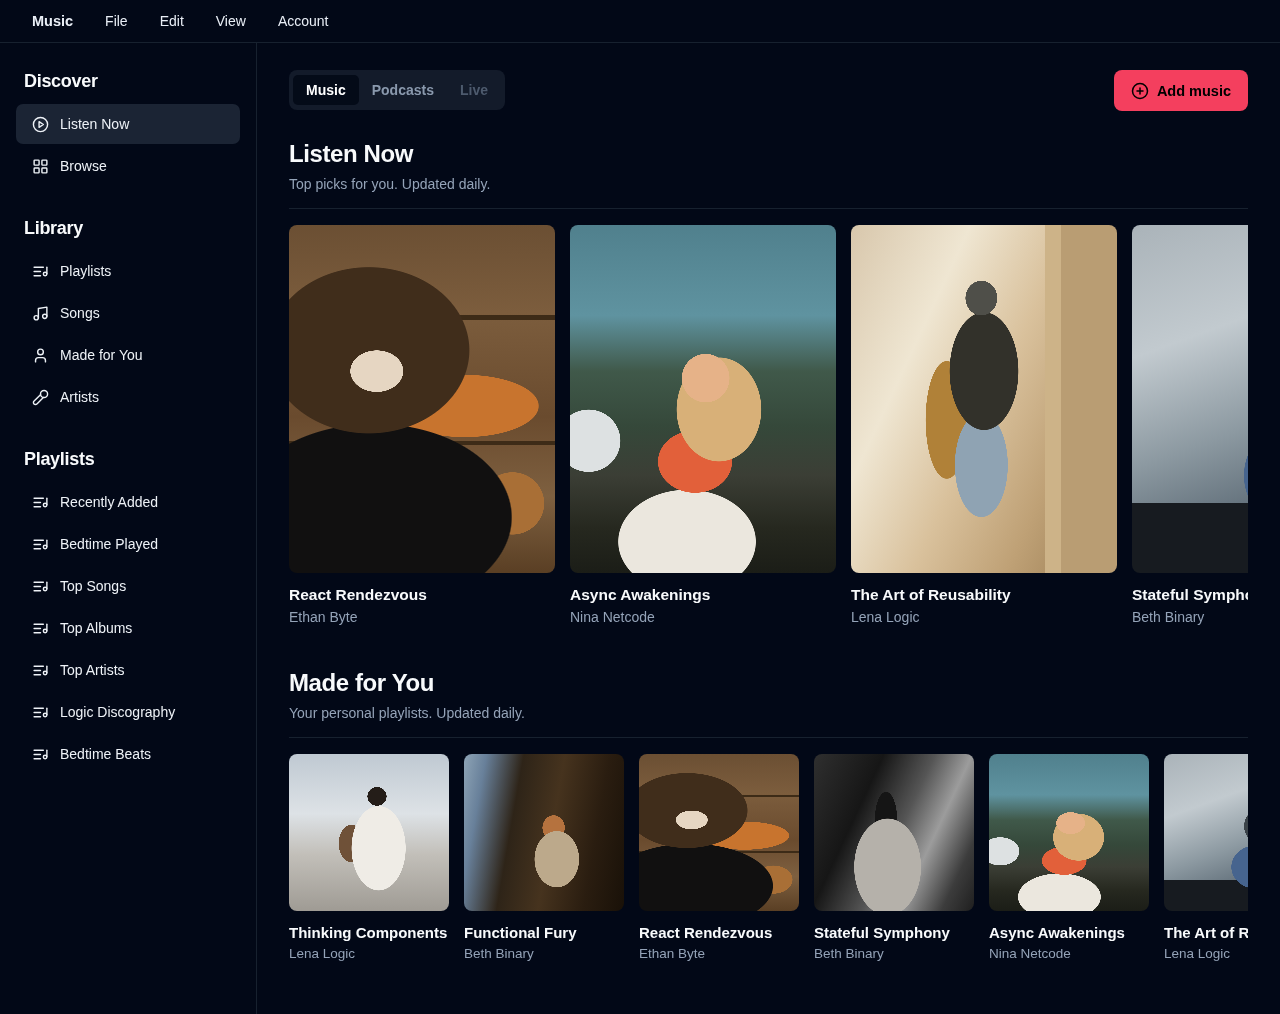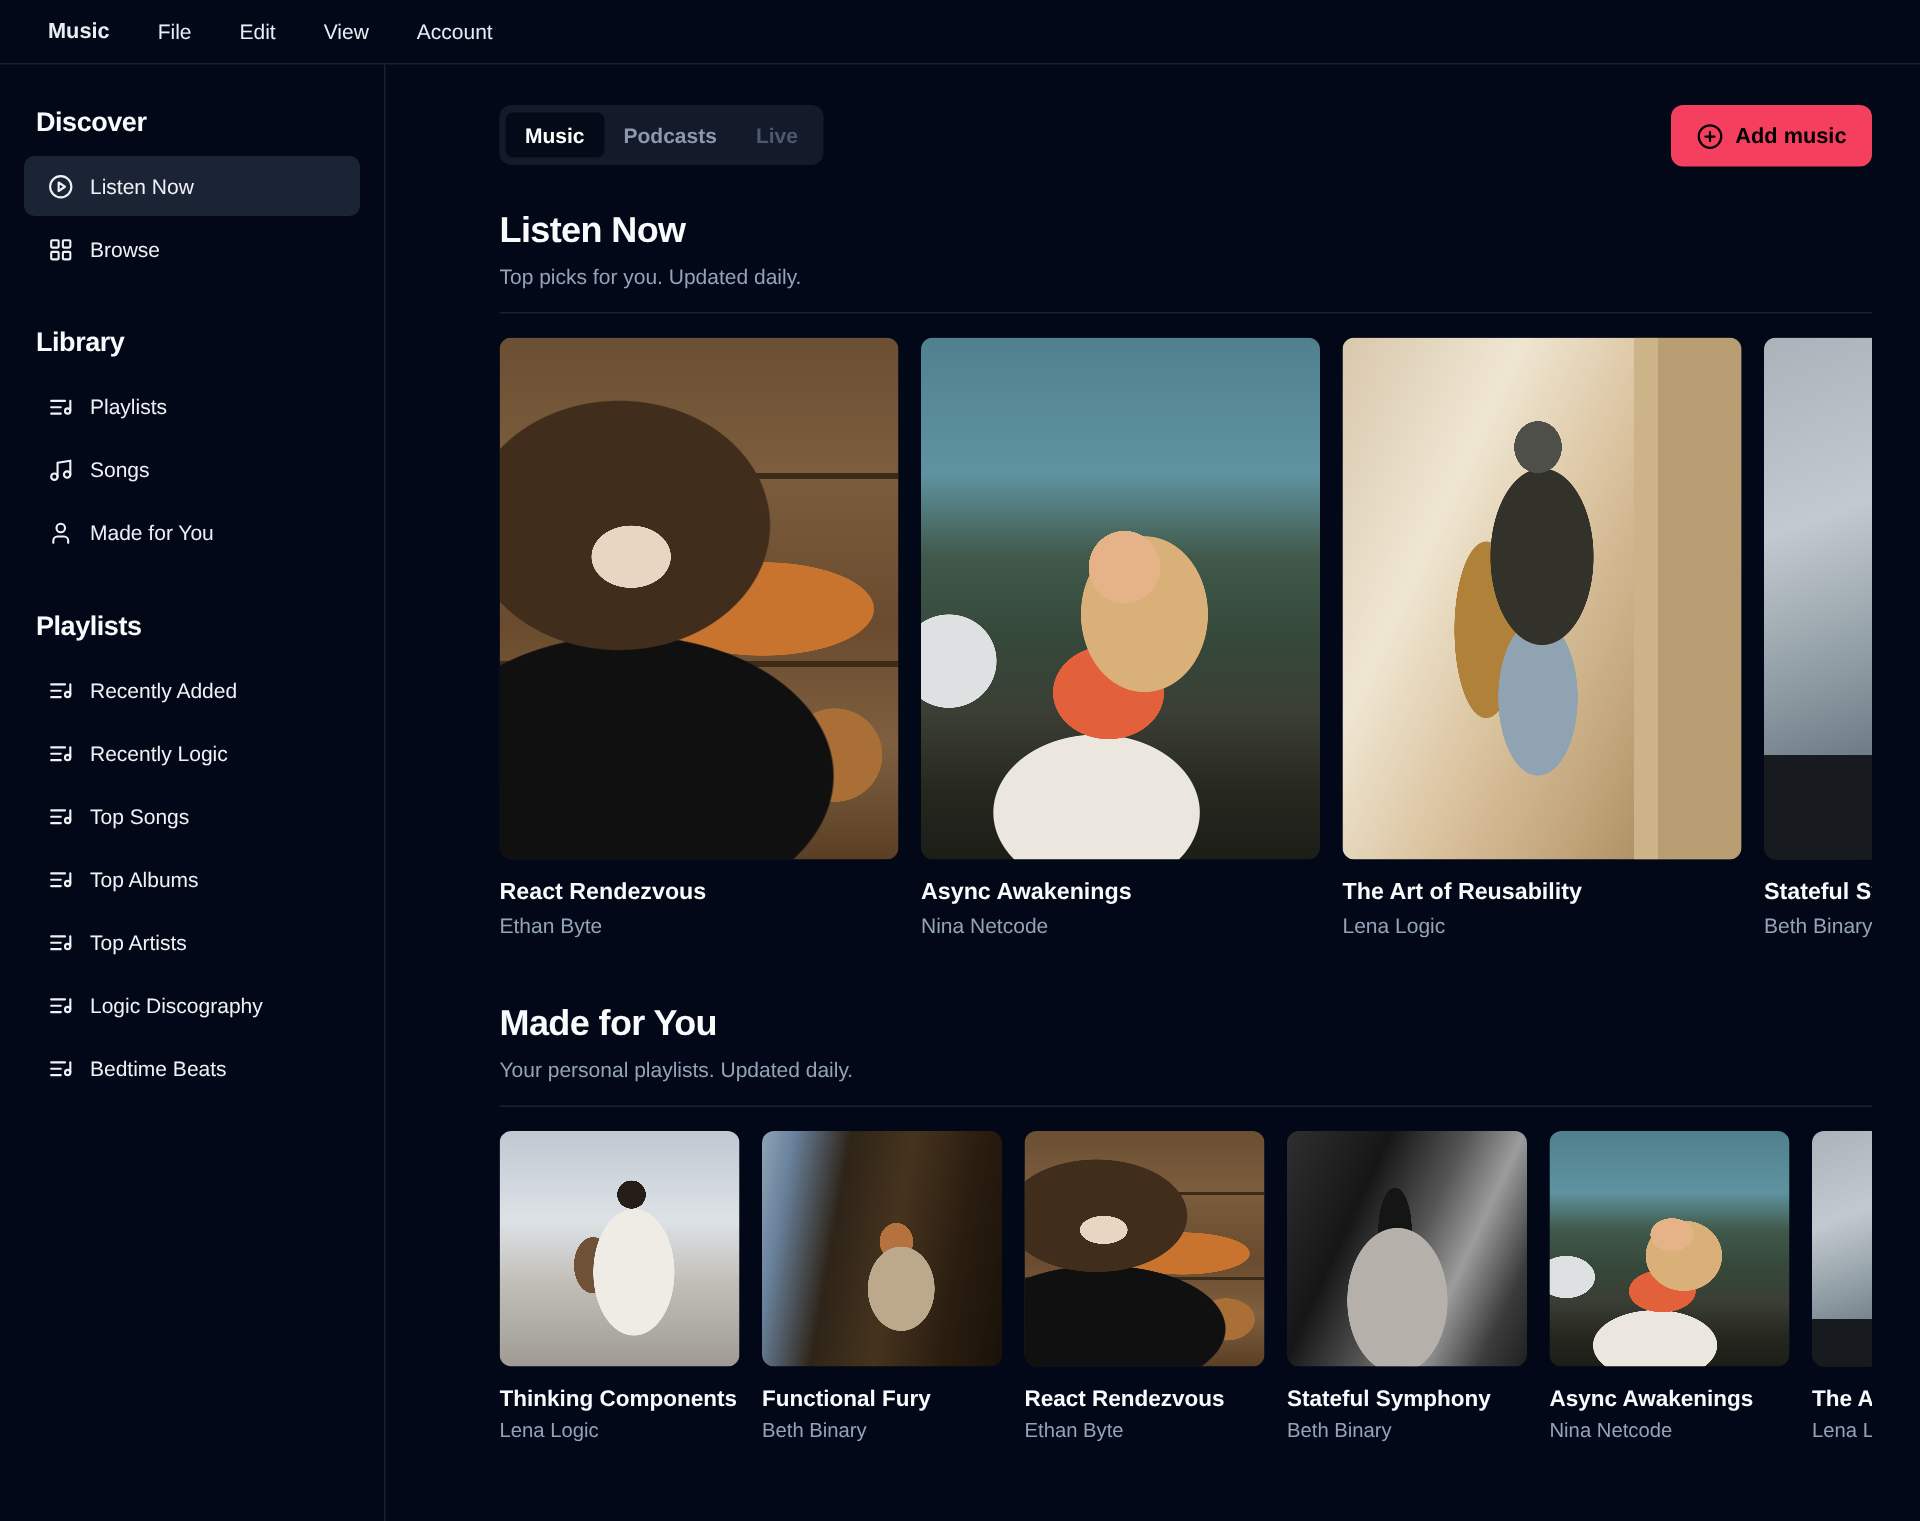--- a/index.html
+++ b/index.html
@@ -7,21 +7,21 @@
   body {
     background:#020817; color:#f8fafc;
     font-family:"Liberation Sans", sans-serif;
     -webkit-font-smoothing:antialiased;
   }
   
   .menubar { height:43px; display:flex; align-items:center; padding:0 16px; border-bottom:1px solid #17212f; }
   .menu-item { background:none; border:none; color:#e9eef6; font-family:inherit; font-size:14px; padding:6px 16px; border-radius:4px; cursor:pointer; }
   .menu-item.bold { font-weight:700; font-size:14.5px; }
   
-  .shell { display:flex; height:971px;gap:44px; }
+  .shell { display:flex; height:971px; }
   .sidebar { width:257px; flex-shrink:0; border-right:1px solid #17212f; padding:28px 16px 0; }
   .side-section { margin-bottom:32px; }
   .side-title { font-size:18px; font-weight:700; letter-spacing:-0.3px; padding:0 8px; margin-bottom:12px; color:#f8fafc; }
   .side-item { display:flex; align-items:center; gap:11px; width:100%; height:40px; padding:0 16px; margin-bottom:2px;
                background:transparent; border:none; border-radius:7px; color:#eef2f7; font-size:14px; font-weight:500;
                font-family:inherit; cursor:pointer; text-align:left; }
   .side-item.active { background:#1b2434; }
   .side-item svg { width:17px; height:17px; flex-shrink:0; }
   .side-item .lbl { white-space:nowrap; }
   
@@ -146,20 +146,27 @@
           </svg>
           <span class="lbl">Songs</span>
         </button>
         <button class="side-item">
           <svg viewBox="0 0 24 24" fill="none" stroke="currentColor" stroke-width="2" stroke-linecap="round" stroke-linejoin="round">
             <path d="M19 21v-2a4 4 0 0 0-4-4H9a4 4 0 0 0-4 4v2"></path>
             <circle cx="12" cy="7" r="4"></circle>
           </svg>
           <span class="lbl">Made for You</span>
         </button>
+        <button class="side-item">
+          <svg viewBox="0 0 24 24" fill="none" stroke="currentColor" stroke-width="2" stroke-linecap="round" stroke-linejoin="round">
+            <path d="m12 8-9.04 9.06a2.82 2.82 0 1 0 3.98 3.98L16 12"></path>
+            <circle cx="17" cy="7" r="5"></circle>
+          </svg>
+          <span class="lbl">Artists</span>
+        </button>
       </div>
       <div class="side-section">
         <h3 class="side-title">Playlists</h3>
         <button class="side-item">
           <svg viewBox="0 0 24 24" fill="none" stroke="currentColor" stroke-width="2" stroke-linecap="round" stroke-linejoin="round">
             <path d="M21 15V6"></path>
             <path d="M18.5 18a2.5 2.5 0 1 0 0-5 2.5 2.5 0 0 0 0 5Z"></path>
             <path d="M12 12H3"></path>
             <path d="M16 6H3"></path>
             <path d="M12 18H3"></path>
@@ -167,21 +174,21 @@
           <span class="lbl">Recently Added</span>
         </button>
         <button class="side-item">
           <svg viewBox="0 0 24 24" fill="none" stroke="currentColor" stroke-width="2" stroke-linecap="round" stroke-linejoin="round">
             <path d="M21 15V6"></path>
             <path d="M18.5 18a2.5 2.5 0 1 0 0-5 2.5 2.5 0 0 0 0 5Z"></path>
             <path d="M12 12H3"></path>
             <path d="M16 6H3"></path>
             <path d="M12 18H3"></path>
           </svg>
-          <span class="lbl">Recently Logic</span>
+          <span class="lbl">Bedtime Played</span>
         </button>
         <button class="side-item">
           <svg viewBox="0 0 24 24" fill="none" stroke="currentColor" stroke-width="2" stroke-linecap="round" stroke-linejoin="round">
             <path d="M21 15V6"></path>
             <path d="M18.5 18a2.5 2.5 0 1 0 0-5 2.5 2.5 0 0 0 0 5Z"></path>
             <path d="M12 12H3"></path>
             <path d="M16 6H3"></path>
             <path d="M12 18H3"></path>
           </svg>
           <span class="lbl">Top Songs</span>

